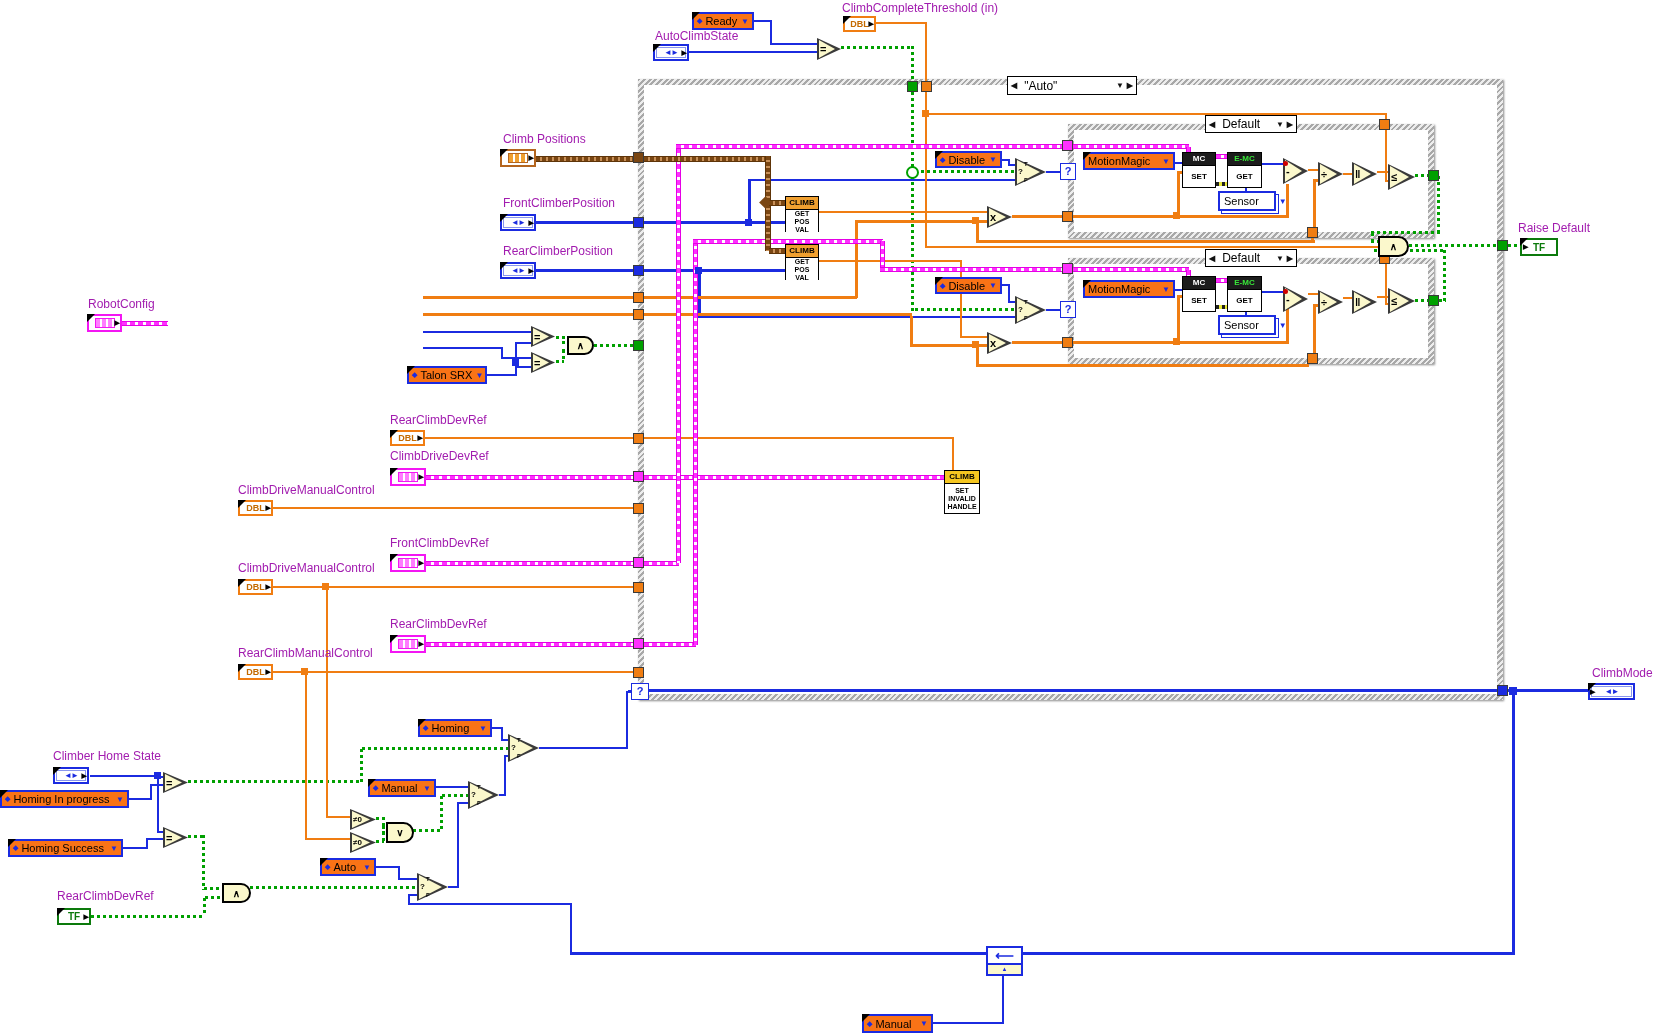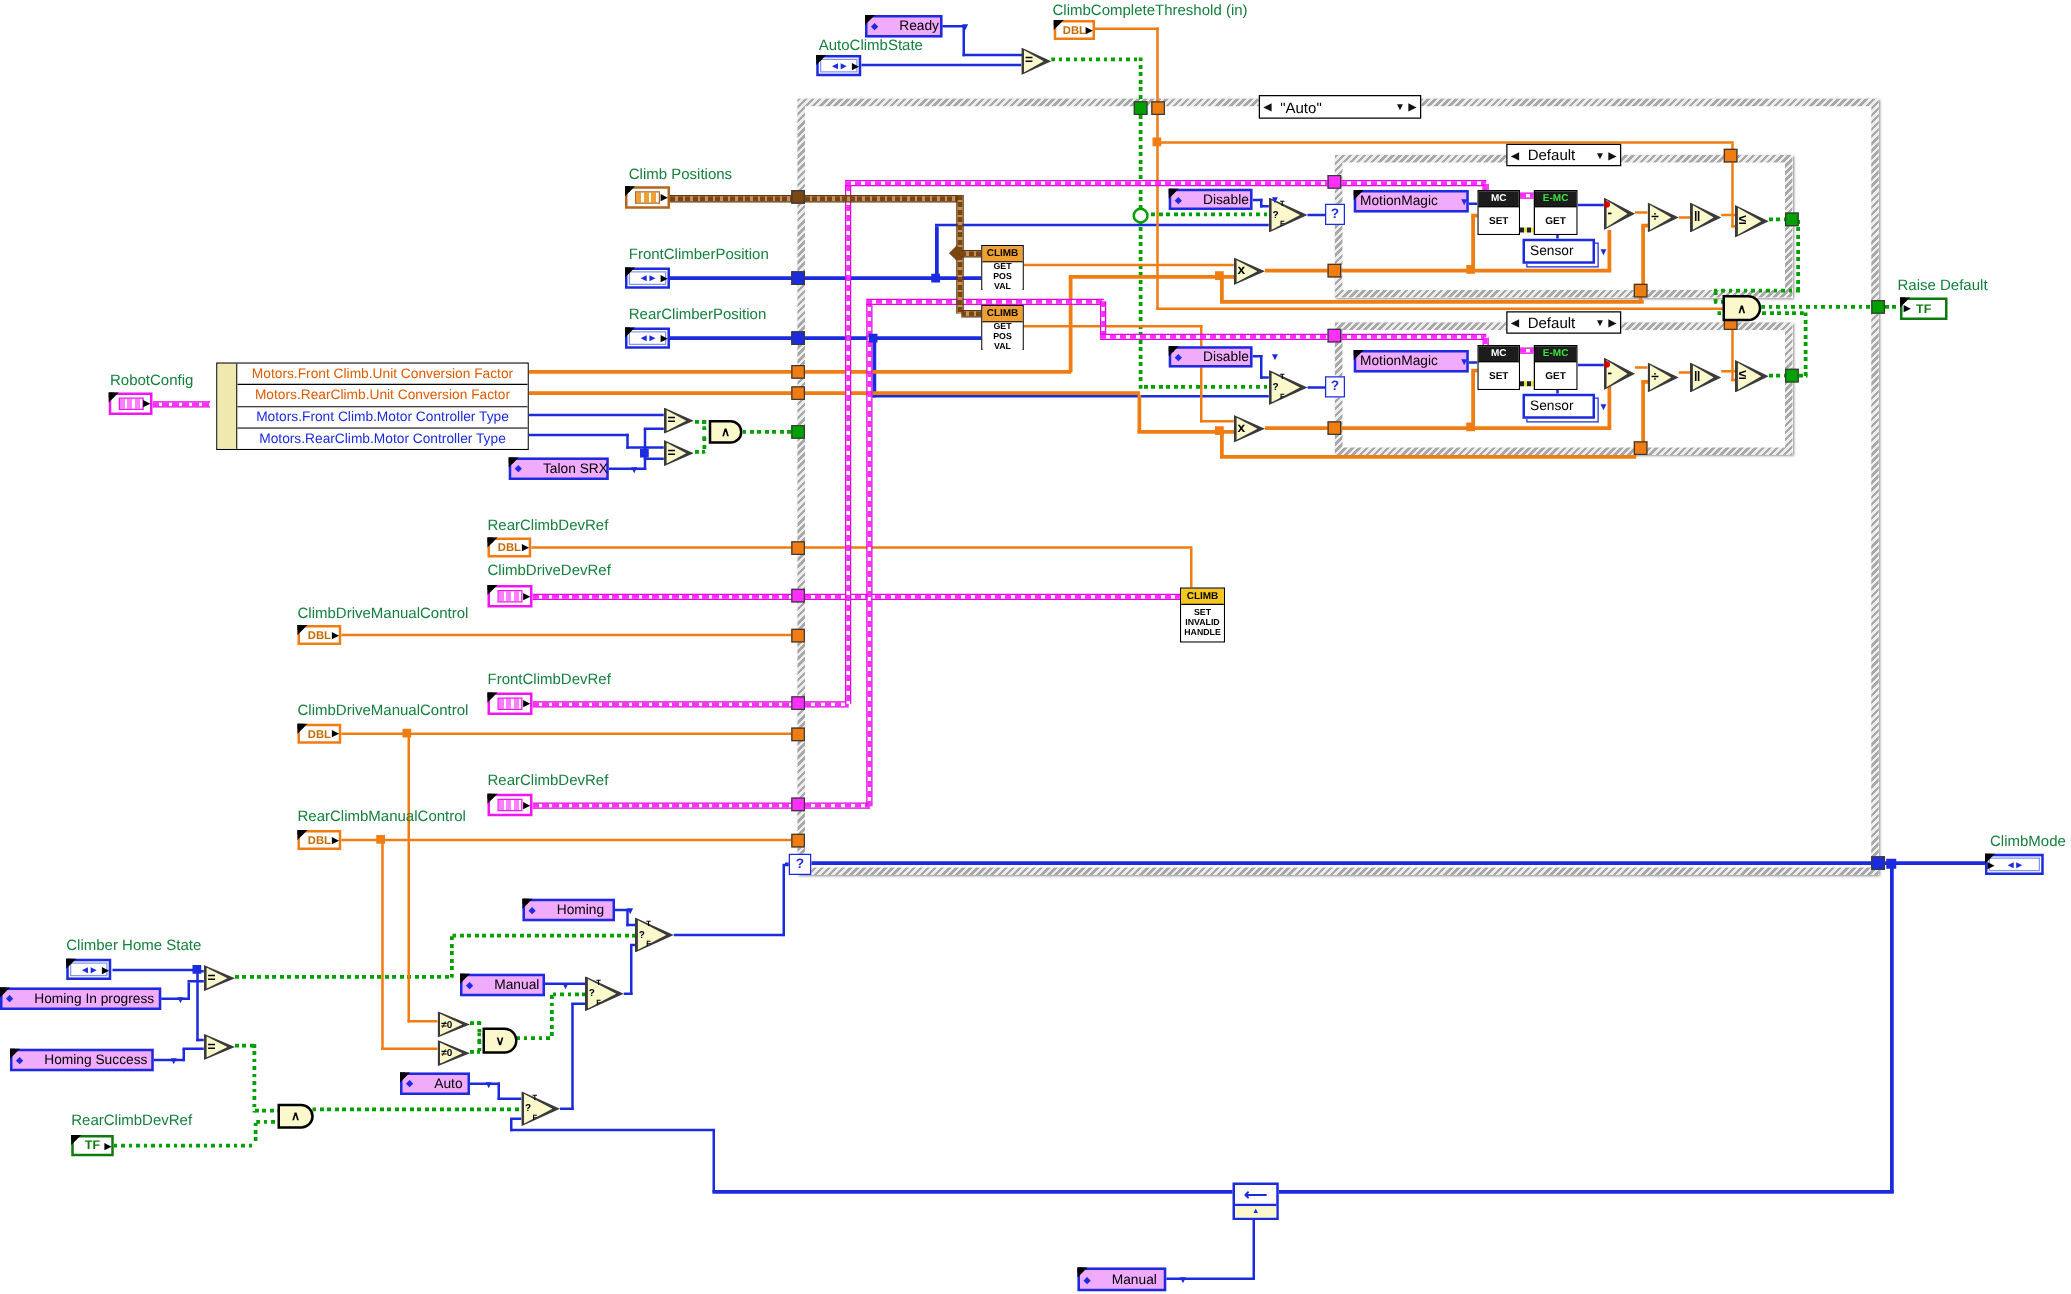--- a/index.html
+++ b/index.html
@@ -24,21 +24,21 @@
   .case{position:absolute;z-index:1;background:repeating-linear-gradient(135deg,#a8a8a8 0 2px,#ededed 2px 4px);box-shadow:1px 1px 2px rgba(0,0,0,.45)}
   .case>.inner{position:absolute;inset:6px;background:#fff}
   .sel{position:absolute;background:#fff;border:1px solid #000;display:flex;align-items:center;gap:3px;font-size:12px;color:#000;z-index:7;padding:0 3px;box-sizing:border-box}
   .sel .cl,.sel .cr{font-size:8px;color:#111}
   .sel .lab{flex:1;padding-left:4px;white-space:nowrap}
   .sel .dd{font-size:8px;color:#111}
   .tun{position:absolute;width:11px;height:11px;border:1px solid #3a3a3a;box-sizing:border-box;z-index:4}
   .tun.g{background:#00a000}.tun.o{background:#f07d12}.tun.b{background:#1b2be0}.tun.m{background:#ff30ff}.tun.br{background:#7a4612}
   .qterm{position:absolute;background:#fff;border:1px solid #1b2be0;color:#1b2be0;font-weight:bold;font-size:11px;text-align:center;z-index:7;box-sizing:border-box;line-height:14px}
   
-  .ebox{position:absolute;background:#f0abfc;border:2px solid #1b2be0;display:flex;align-items:center;gap:17px;font-size:11px;color:#000;z-index:5;padding:0 3px;box-sizing:border-box;white-space:nowrap}
+  .ebox{position:absolute;background:#f97316;border:2px solid #1b2be0;display:flex;align-items:center;gap:3px;font-size:11px;color:#000;z-index:5;padding:0 3px;box-sizing:border-box;white-space:nowrap}
   .ebox .pair{color:#1b2be0;font-size:7px}
   .ebox .dd{margin-left:auto;color:#1b2be0;font-size:8px}
   .cbox{position:absolute;background:#fff;border:2px solid #1b2be0;box-shadow:inset 0 0 0 1px #fff,inset 0 0 0 2px #8895ee;z-index:5;display:flex;align-items:center;justify-content:center;box-sizing:border-box}
   .cbox .pair{color:#1b2be0;font-size:8px;letter-spacing:-1px}
   .cbox .oa{position:absolute;right:0;color:#000;font-size:7px}
   .cbox .ia{position:absolute;left:0;color:#000;font-size:7px}
   .dbox{position:absolute;background:#fff;border:2px solid #f07d12;z-index:5;display:flex;align-items:center;justify-content:center;font-weight:bold;font-size:9px;color:#c46a00;box-sizing:border-box}
   .dbox .oa{position:absolute;right:0;color:#000;font-size:7px}
   .tbox{position:absolute;background:#fff;border:2px solid #0c7a0c;z-index:5;display:flex;align-items:center;justify-content:center;font-weight:bold;font-size:10px;color:#0c7a0c;box-sizing:border-box}
   .tbox .oa{position:absolute;right:0;color:#000;font-size:7px}
@@ -70,21 +70,21 @@
   .sensor .dd{color:#1b2be0;font-size:8px;margin-left:auto}
   .fb{position:absolute;border:2px solid #1b2be0;background:#fff;z-index:5;box-sizing:border-box;display:flex;flex-direction:column}
   .fb .ar{flex:1;display:flex;align-items:center;justify-content:center;color:#1b2be0;font-weight:bold;font-size:13px;line-height:1;border-bottom:2px solid #1b2be0}
   .fb .init{height:9px;background:#fbf8cc;text-align:center;font-size:6px;line-height:8px;color:#1b2be0}
   .ub{position:absolute;border:1px solid #000;z-index:5;display:flex;background:#fff;box-sizing:border-box}
   .ub .strip{width:15px;background:#efe9b0;border-right:1px solid #000}
   .ub .rows{flex:1;display:flex;flex-direction:column}
   .ub .r{flex:1;border-bottom:1px solid #000;font-size:11px;display:flex;align-items:center;justify-content:center;background:#fff;white-space:nowrap}
   .ub .r:last-child{border-bottom:none}
   .ub .or{color:#e05a00}.ub .bl{color:#1b2be0}
-  .lbl{position:absolute;font-size:12px;color:#15803d;white-space:nowrap;z-index:5}
+  .lbl{position:absolute;font-size:12px;color:#a21caf;white-space:nowrap;z-index:5}
 </style>
 </head>
 <body>
 
 <div id="canvas">
 
   <div class="case" style="left:638px;top:79px;width:865px;height:621px">
       <div class="inner"></div>
     </div>
   <div class="case" style="left:1068px;top:124px;width:366px;height:114px">
@@ -546,29 +546,20 @@
         <span>SET</span>
         <span>INVALID</span>
         <span>HANDLE</span>
       </div>
     </div>
   <div class="fb" style="left:986px;top:946px;width:37px;height:30px">
       <div class="ar">⟵</div>
       <div class="init">▲</div>
     </div>
 
-  <div class="ub" style="left:173px;top:290px;width:250px;height:70px">
-    <div class="strip"></div>
-    <div class="rows">
-      <div class="r or">Motors.Front Climb.Unit Conversion Factor</div>
-      <div class="r or">Motors.RearClimb.Unit Conversion Factor</div>
-      <div class="r bl">Motors.Front Climb.Motor Controller Type</div>
-      <div class="r bl">Motors.RearClimb.Motor Controller Type</div>
-    </div>
-  </div>
 
   <div class="ebox cm" style="left:692px;top:12px;width:62px;height:18px">
       <b class="pair">◆</b>
       <span>Ready</span>
       <b class="dd">▼</b>
     </div>
   <div class="ebox cm" style="left:407px;top:366px;width:80px;height:18px">
       <b class="pair">◆</b>
       <span>Talon SRX</span>
       <b class="dd">▼</b>

